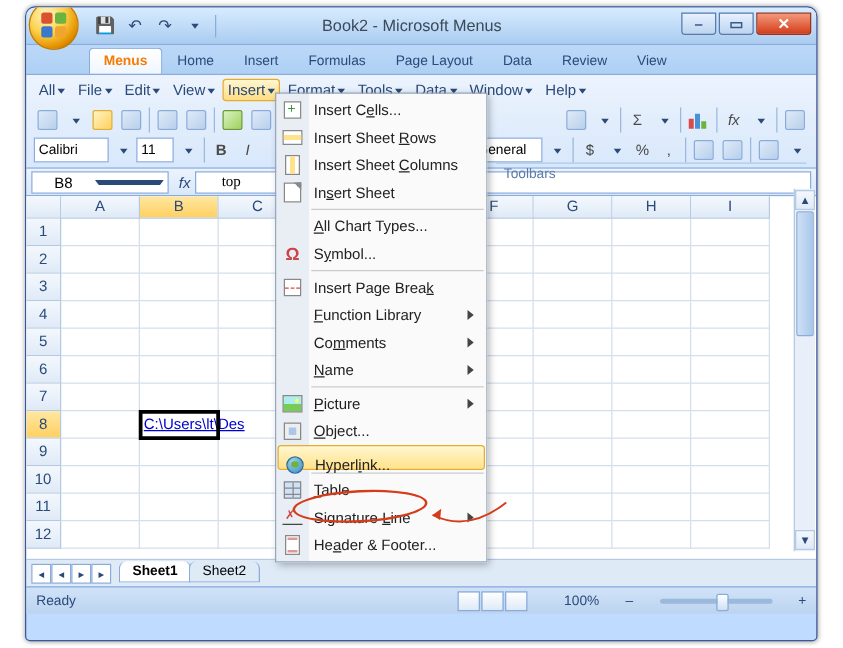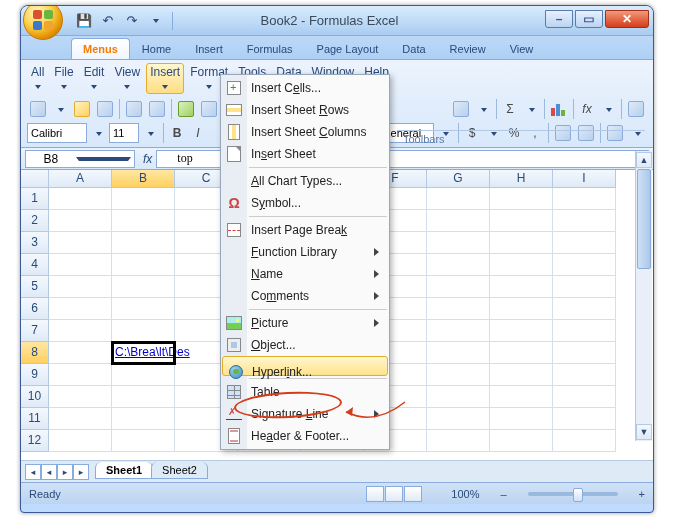--- a/index.html
+++ b/index.html
@@ -49,21 +49,21 @@
 .tab {
   padding: 4px 11px; font-size: 11px; color: #2a4a7a; border: 1px solid transparent; border-bottom: none;
   border-radius: 4px 4px 0 0; margin-top:2px;
 }
 .tab.active { background: linear-gradient(#fff,#f0f6ff); border-color: #8aacdc; color: #f57c00; font-weight: bold;}
 
 .ribbon {
   background: linear-gradient(#ecf3fd, #d8e8fb); padding: 3px 4px 2px; border-bottom: 1px solid #8aacdc;
 }
 .menu-row { display: flex; gap: 2px; align-items: center; font-size: 12px; padding: 0 2px 3px; }
-.menu-item { padding: 2px 4px; color: #2a4a7a; display: flex; align-items: center; gap: 2px; border-radius:3px;flex-direction:column;}
+.menu-item { padding: 2px 4px; color: #2a4a7a; display: flex; align-items: center; gap: 2px; border-radius:3px;}
 .menu-item.open { background: linear-gradient(#fff7d0,#ffdd84); border:1px solid #e5ad2a; padding:1px 3px;}
 .dd-arrow { border: 3px solid transparent; border-top: 4px solid #2a4a7a; margin-top: 4px; }
 
 .tb-row { display: flex; gap: 1px; align-items: center; padding: 1px 2px; }
 .tb-btn {
   min-width: 20px; height: 22px; padding: 0 3px; display: flex; align-items: center; justify-content: center;
   border-radius: 3px; font-size: 12px; color:#4a4a4a;
 }
 .tb-btn.arrow::after { content:''; border:3px solid transparent; border-top:4px solid #2a4a7a; margin:4px 0 0 2px;}
 .tb-sep { width: 1px; height: 20px; background: #9ab9dc; margin: 0 2px; }
@@ -206,21 +206,21 @@
     </div>
     <div class="qat">
       <div class="qat-btn">💾</div>
       <div class="qat-btn">↶</div>
       <div class="qat-btn">↷</div>
       <div class="qat-btn arrow">
           <span class="dd-arrow"></span>
         </div>
       <div class="qat-sep"></div>
     </div>
-    <div class="title-text">Book2 - Formulas Excel</div>
+    <div class="title-text">Book2 - Microsoft Menus</div>
     <div class="winbtns">
       <div class="winbtn">–</div>
       <div class="winbtn">▭</div>
       <div class="winbtn close">✕</div>
     </div>
   </div>
 
   <div class="tabstrip">
     <div class="tab active">Menus</div>
     <div class="tab">Home</div>
@@ -471,21 +471,21 @@
           <div class="cell"></div>
           <div class="cell"></div>
           <div class="cell"></div>
           <div class="cell"></div>
           <div class="cell"></div>
           <div class="cell"></div>
         </div>
         <div class="grow">
           <div class="rowhdr sel">8</div>
           <div class="cell"></div>
-          <div class="cell active" style="overflow: visible;"><span class="link">C:\Brea\lt\Des</span></div>
+          <div class="cell active" style="overflow: visible;"><span class="link">C:\Users\lt\Des</span></div>
           <div class="cell"></div>
           <div class="cell"></div>
           <div class="cell"></div>
           <div class="cell"></div>
           <div class="cell"></div>
           <div class="cell"></div>
           <div class="cell"></div>
         </div>
         <div class="grow">
           <div class="rowhdr">9</div>
@@ -615,25 +615,25 @@
       <span class="ico">
         <span class="ico-break"></span>
       </span>
       <span>Insert Page Brea<u>k</u></span>
     </div>
   <div class="dd-item">
       <span><u>F</u>unction Library</span>
       <span class="arr-r"></span>
     </div>
   <div class="dd-item">
+      <span>Co<u>m</u>ments</span>
+      <span class="arr-r"></span>
+    </div>
+  <div class="dd-item">
       <span><u>N</u>ame</span>
-      <span class="arr-r"></span>
-    </div>
-  <div class="dd-item">
-      <span>Co<u>m</u>ments</span>
       <span class="arr-r"></span>
     </div>
   <div class="dd-sep"></div>
   <div class="dd-item">
       <span class="ico">
         <span class="ico-pic"></span>
       </span>
       <span><u>P</u>icture</span>
       <span class="arr-r"></span>
     </div>

